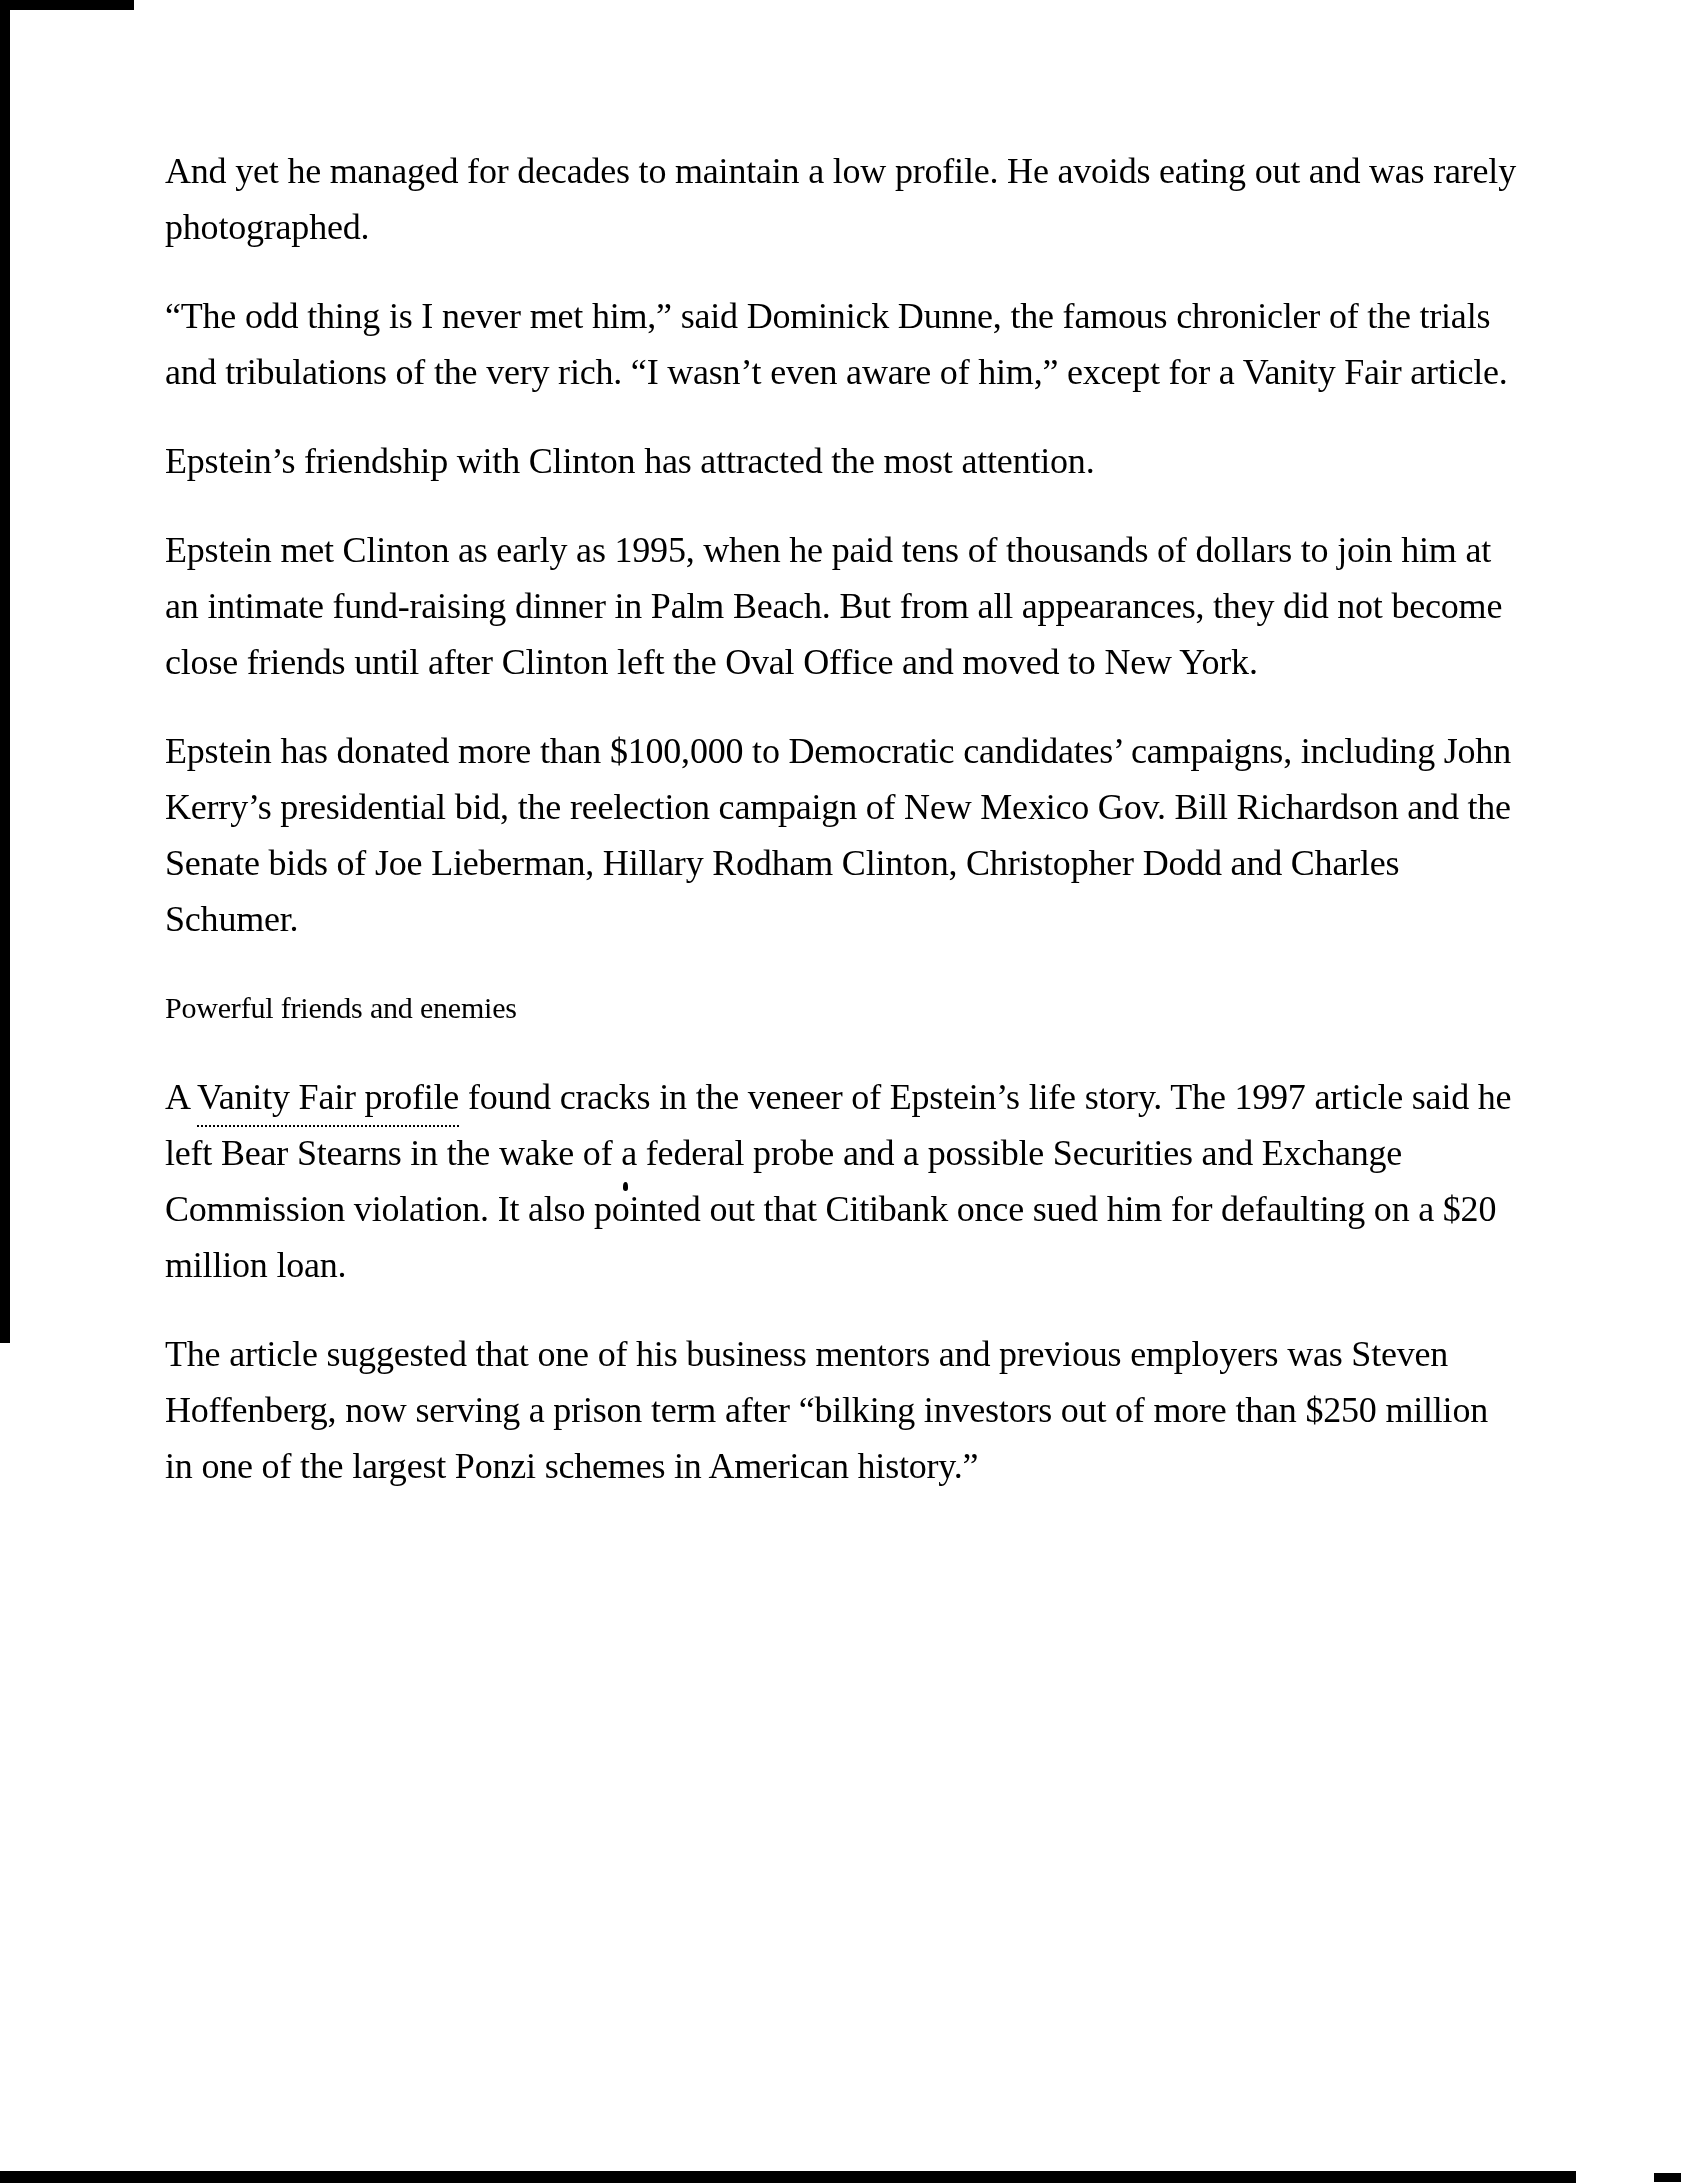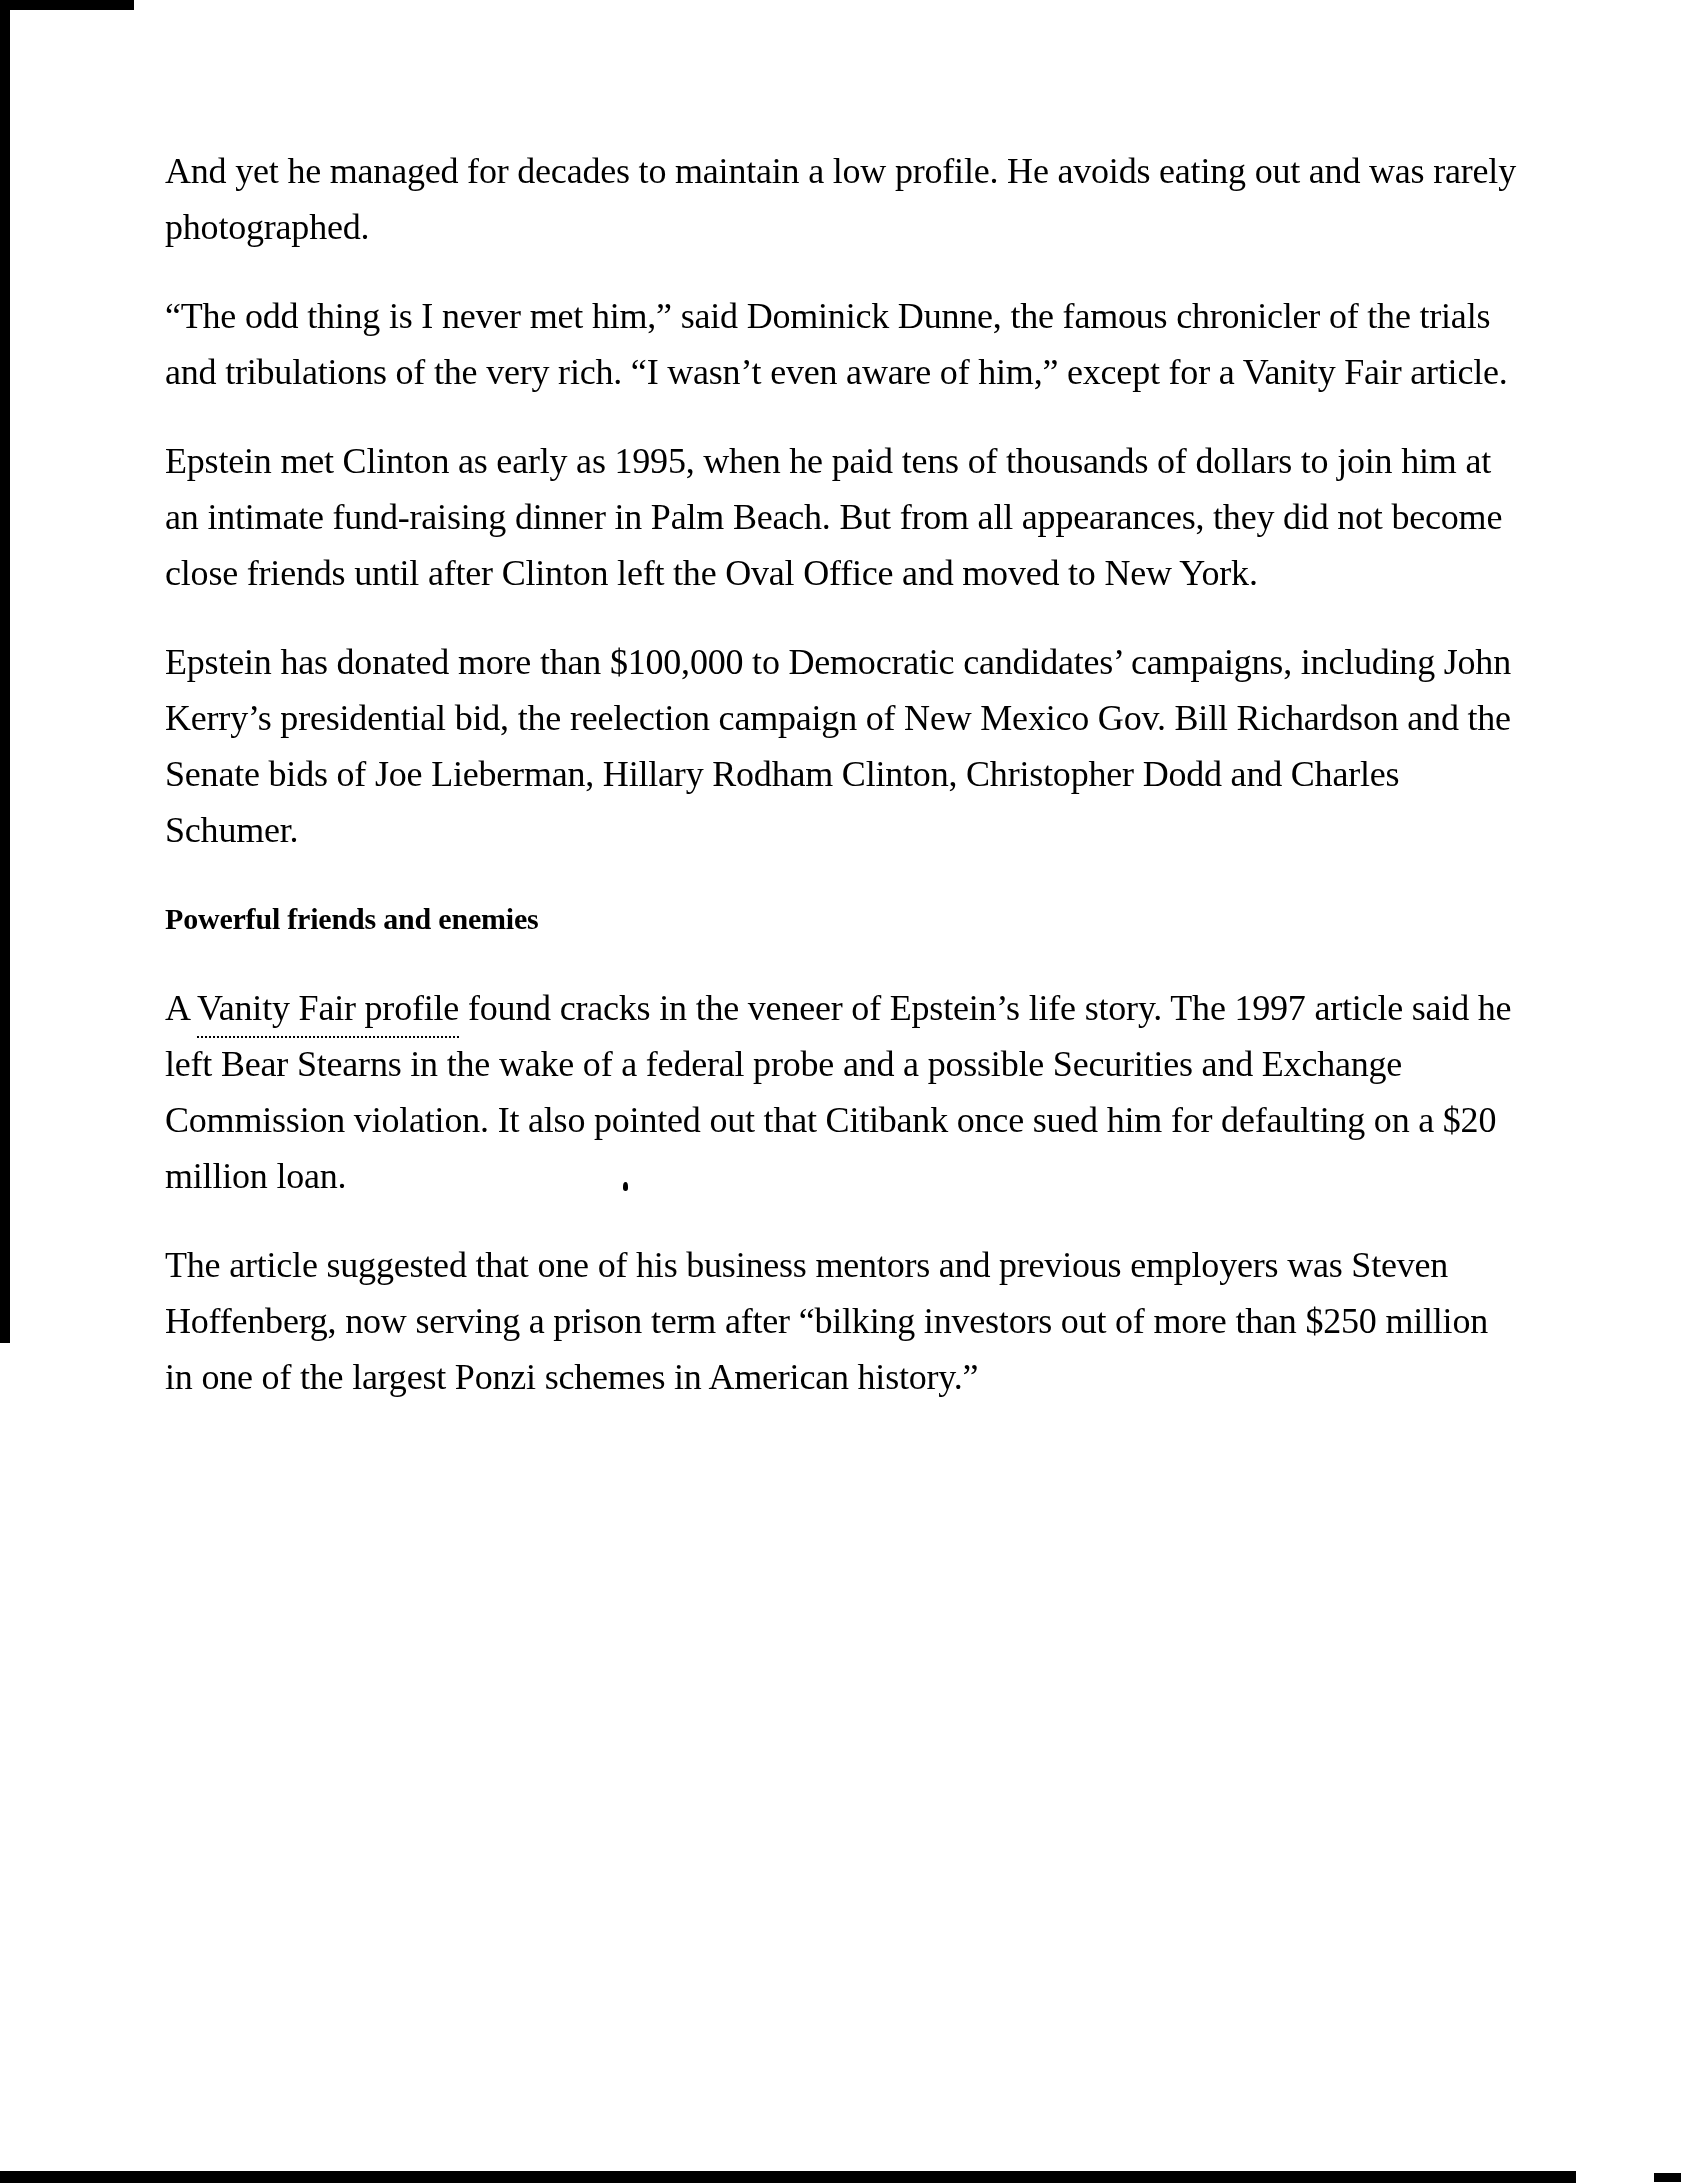--- a/index.html
+++ b/index.html
@@ -20,21 +20,21 @@
   .page-body p, .page-body h2 {
     margin: 0 0 33px 0;
     font-size: 36px;
     line-height: 56px;
     font-weight: normal;
     letter-spacing: -0.2px;
     white-space: pre-line;
   }
   .page-body h2 {
     font-size: 30px;
-    font-weight: bold;
+    font-weight: normal;
   }
   .footer-link-line {
     font-weight: bold;
     font-size: 30px !important;
   }
   .dotted-link {
     border-bottom: 2px dotted #000000;
     padding-bottom: 8px;
     cursor: pointer;
   }
@@ -59,20 +59,21 @@
   }
 </style>
 </head>
 <body>
 
 <div class="page-body">
   <p>And yet he managed for decades to maintain a low profile. He avoids eating out and was rarely
 photographed.</p>
   <p>“The odd thing is I never met him,” said Dominick Dunne, the famous chronicler of the trials
 and tribulations of the very rich. “I wasn’t even aware of him,” except for a Vanity Fair article.</p>
+  <p>Epstein’s friendship with Clinton has attracted the most attention.</p>
   <p>Epstein met Clinton as early as 1995, when he paid tens of thousands of dollars to join him at
 an intimate fund-raising dinner in Palm Beach. But from all appearances, they did not become
 close friends until after Clinton left the Oval Office and moved to New York.</p>
   <p>Epstein has donated more than $100,000 to Democratic candidates’ campaigns, including John
 Kerry’s presidential bid, the reelection campaign of New Mexico Gov. Bill Richardson and the
 Senate bids of Joe Lieberman, Hillary Rodham Clinton, Christopher Dodd and Charles
 Schumer.</p>
 
   <h2>Powerful friends and enemies</h2>
 

